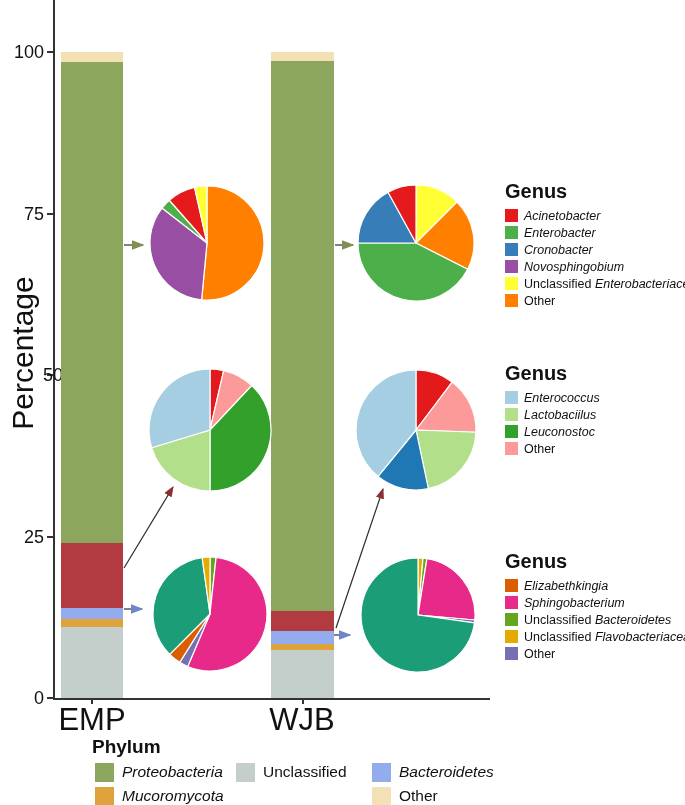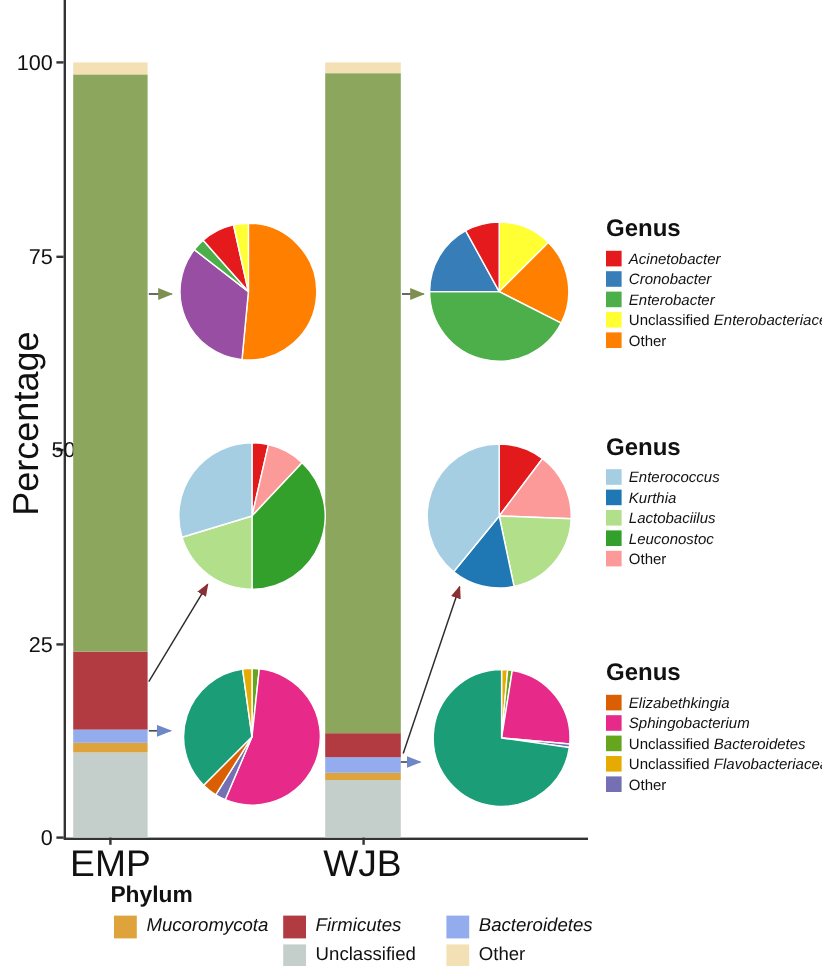--- a/index.html
+++ b/index.html
@@ -139,49 +139,49 @@
     </div>
 
   <div class="glegend" id="glegend-0" style="top:180px;">
     <div class="glegend-title">Genus</div>
     <div class="glegend-items">
         <div class="glegend-row">
           <span class="glegend-key" style="background: rgb(228, 26, 28);"></span>
           <span class="glegend-label"><em>Acinetobacter</em></span>
         </div>
         <div class="glegend-row">
+          <span class="glegend-key" style="background: rgb(77, 175, 74);"></span>
+          <span class="glegend-label"><em>Enterobacter</em></span>
+        </div>
+        <div class="glegend-row">
           <span class="glegend-key" style="background: rgb(55, 126, 184);"></span>
           <span class="glegend-label"><em>Cronobacter</em></span>
         </div>
         <div class="glegend-row">
-          <span class="glegend-key" style="background: rgb(77, 175, 74);"></span>
-          <span class="glegend-label"><em>Enterobacter</em></span>
+          <span class="glegend-key" style="background: rgb(152, 78, 163);"></span>
+          <span class="glegend-label"><em>Novosphingobium</em></span>
         </div>
         <div class="glegend-row">
           <span class="glegend-key" style="background: rgb(255, 255, 51);"></span>
           <span class="glegend-label">Unclassified <em>Enterobacteriaceae</em></span>
         </div>
         <div class="glegend-row">
           <span class="glegend-key" style="background: rgb(255, 127, 0);"></span>
           <span class="glegend-label">Other</span>
         </div>
       </div>
   </div>
   <div class="glegend" id="glegend-1" style="top:362px;">
     <div class="glegend-title">Genus</div>
     <div class="glegend-items">
         <div class="glegend-row">
           <span class="glegend-key" style="background: rgb(166, 206, 227);"></span>
           <span class="glegend-label"><em>Enterococcus</em></span>
         </div>
         <div class="glegend-row">
-          <span class="glegend-key" style="background: rgb(31, 120, 180);"></span>
-          <span class="glegend-label"><em>Kurthia</em></span>
-        </div>
-        <div class="glegend-row">
           <span class="glegend-key" style="background: rgb(178, 223, 138);"></span>
           <span class="glegend-label"><em>Lactobaciilus</em></span>
         </div>
         <div class="glegend-row">
           <span class="glegend-key" style="background: rgb(51, 160, 44);"></span>
           <span class="glegend-label"><em>Leuconostoc</em></span>
         </div>
         <div class="glegend-row">
           <span class="glegend-key" style="background: rgb(251, 154, 153);"></span>
           <span class="glegend-label">Other</span>
@@ -211,30 +211,30 @@
           <span class="glegend-key" style="background: rgb(117, 112, 179);"></span>
           <span class="glegend-label">Other</span>
         </div>
       </div>
   </div>
 
   <div id="phylum-legend">
     <div id="phylum-title">Phylum</div>
   <div class="plegend-col" style="left: 3px;">
         <div class="plegend-row">
+          <span class="plegend-key" style="background: rgb(140, 167, 93);"></span>
+          <span class="plegend-label"><em>Proteobacteria</em></span>
+        </div>
+        <div class="plegend-row">
           <span class="plegend-key" style="background: rgb(223, 163, 60);"></span>
           <span class="plegend-label"><em>Mucoromycota</em></span>
         </div>
       </div>
       <div class="plegend-col" style="left: 144px;">
         <div class="plegend-row">
-          <span class="plegend-key" style="background: rgb(178, 59, 65);"></span>
-          <span class="plegend-label"><em>Firmicutes</em></span>
-        </div>
-        <div class="plegend-row">
           <span class="plegend-key" style="background: rgb(196, 207, 203);"></span>
           <span class="plegend-label">Unclassified</span>
         </div>
       </div>
       <div class="plegend-col" style="left: 280px;">
         <div class="plegend-row">
           <span class="plegend-key" style="background: rgb(147, 172, 238);"></span>
           <span class="plegend-label"><em>Bacteroidetes</em></span>
         </div>
         <div class="plegend-row">

